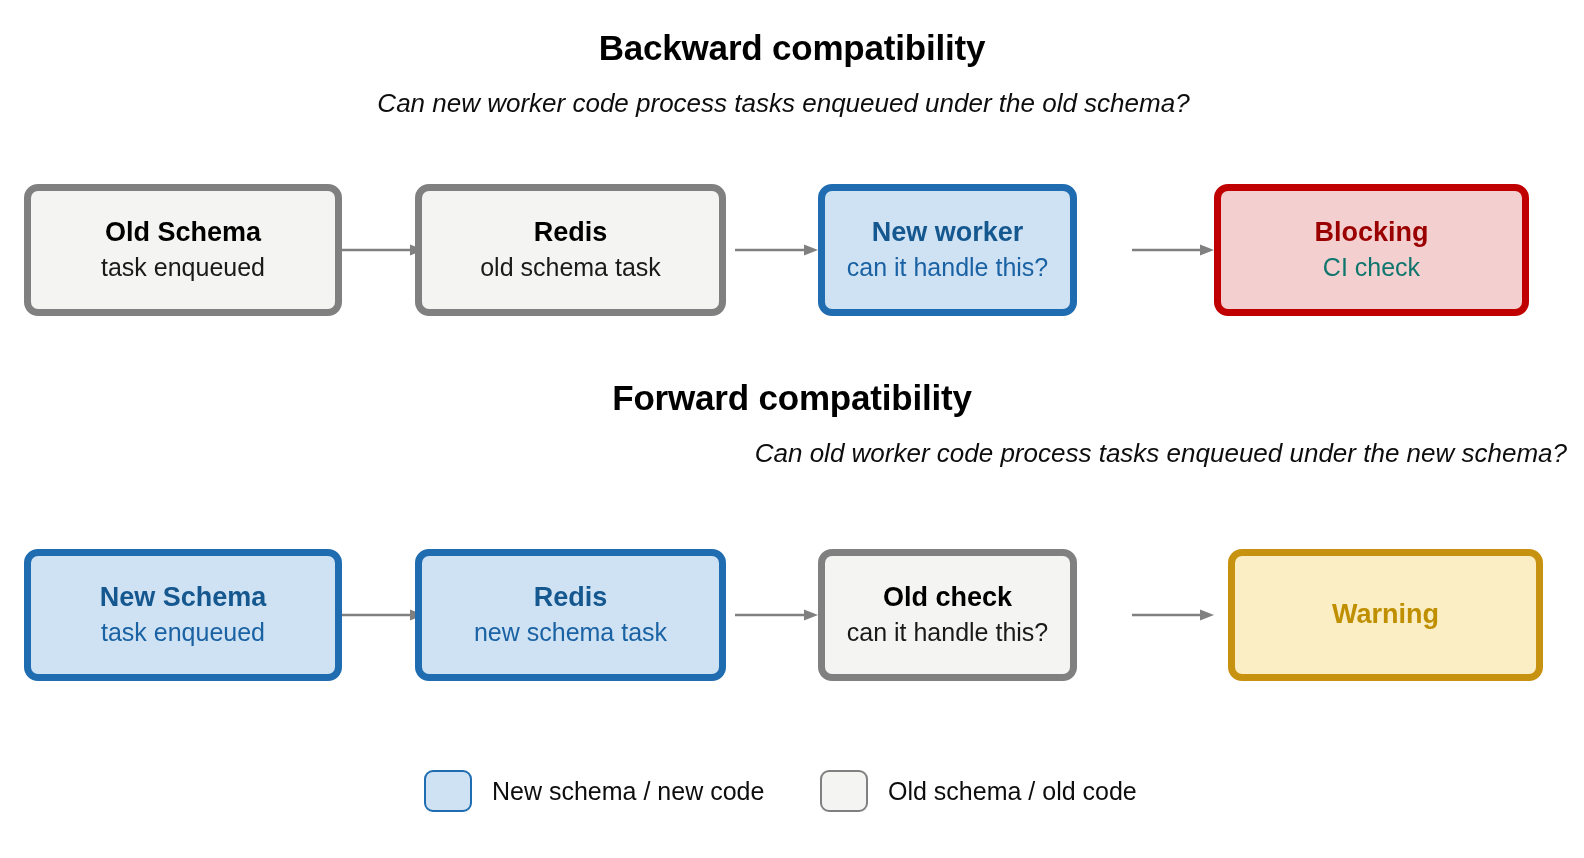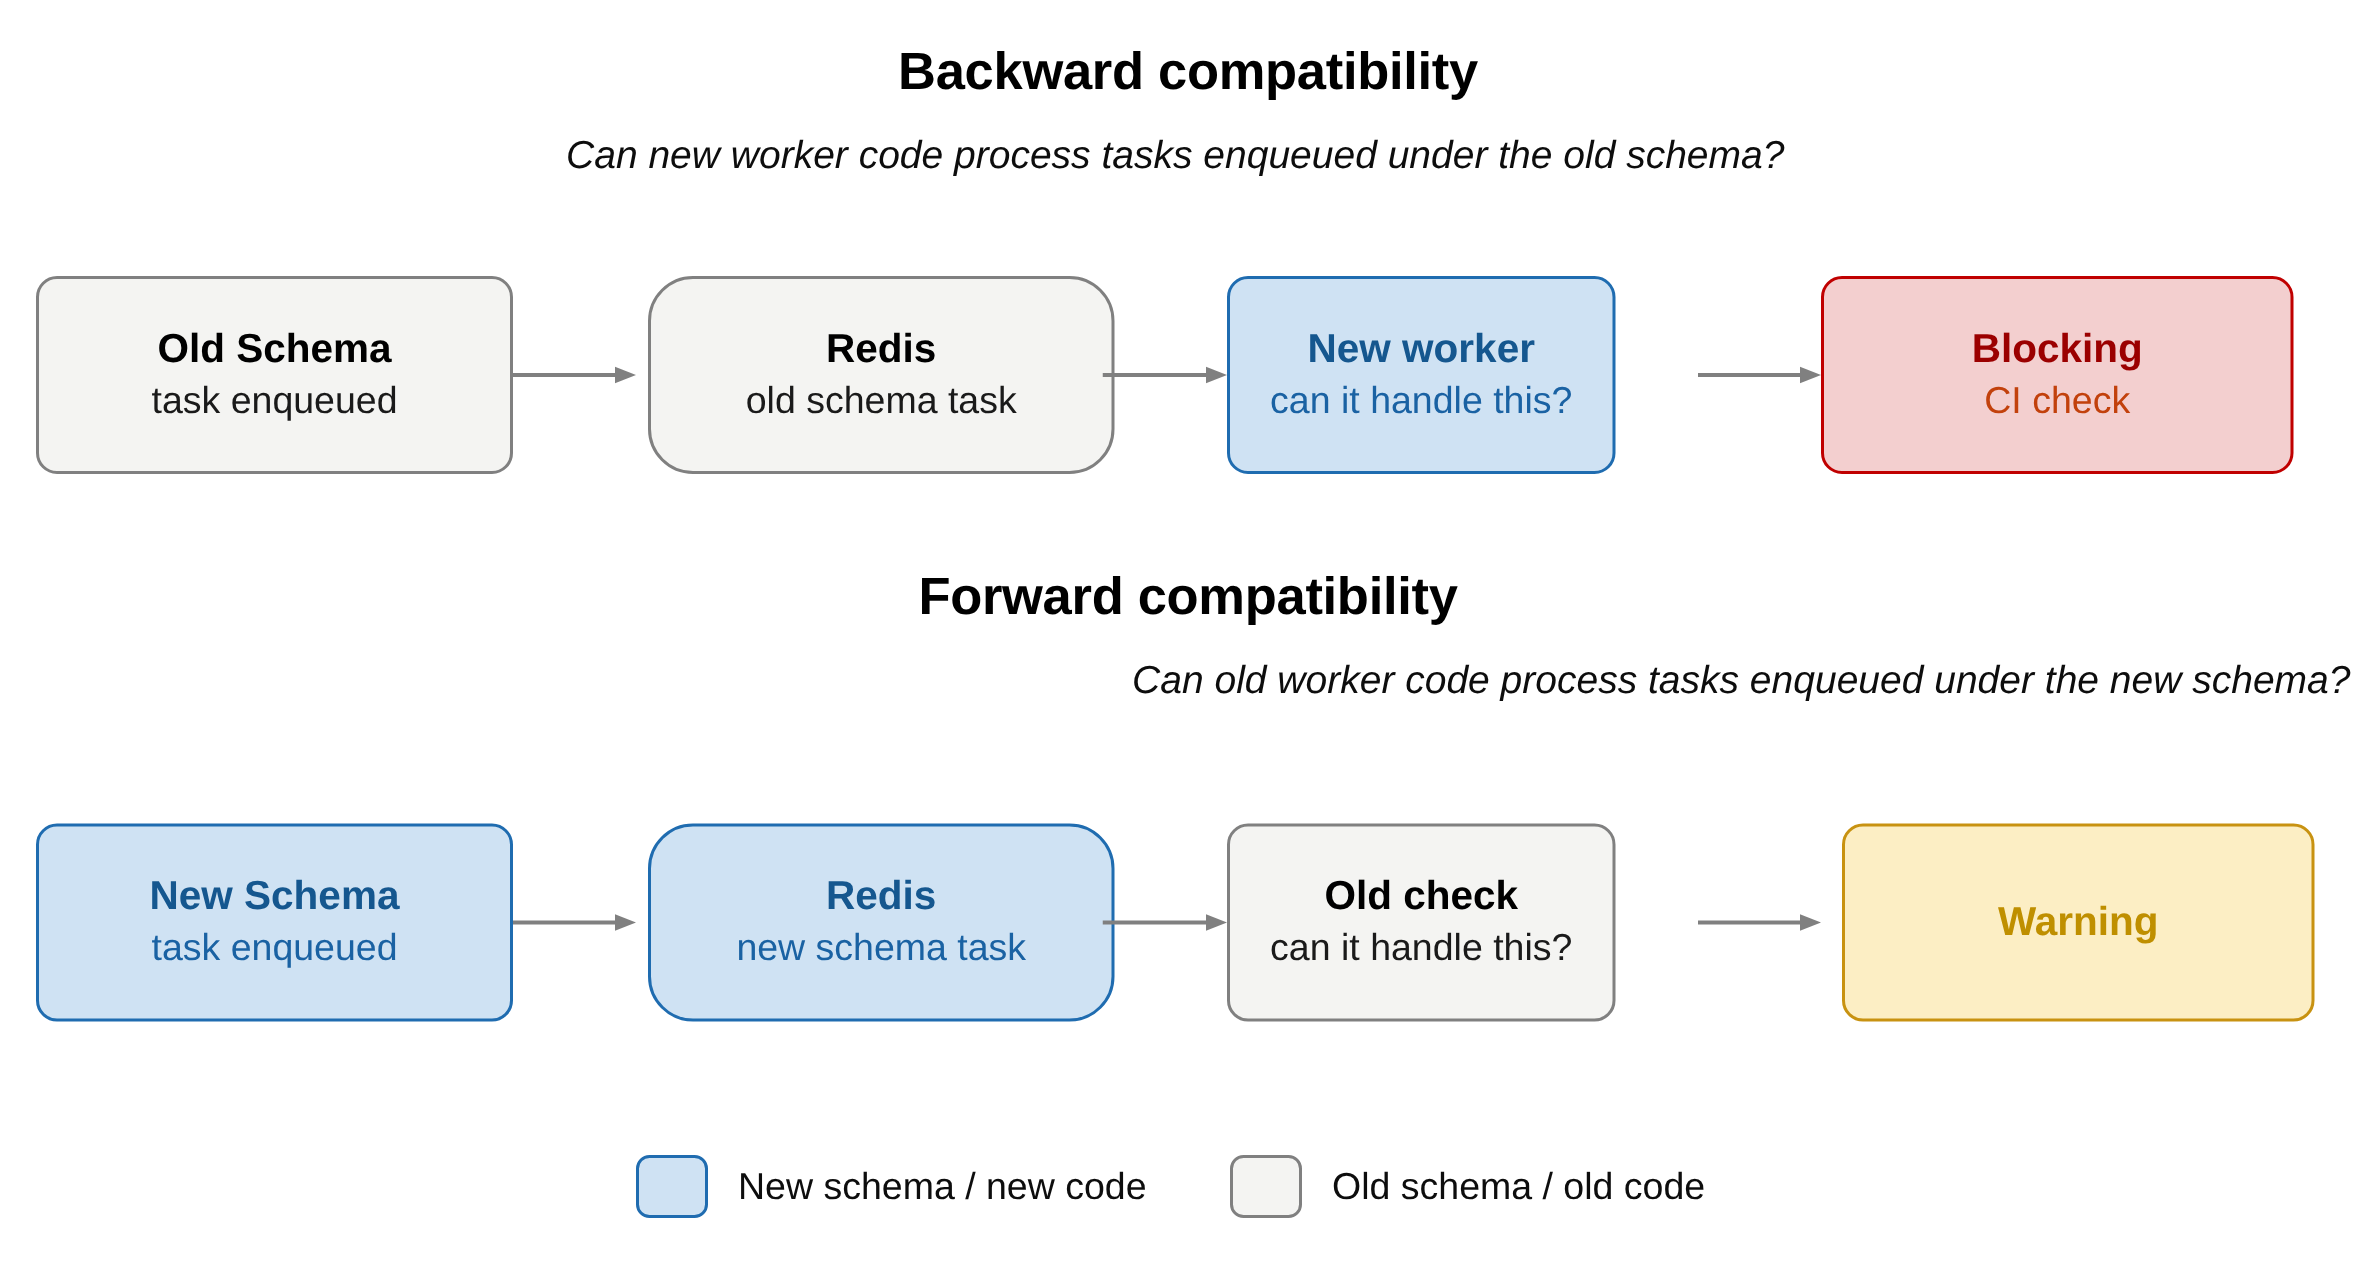--- a/index.html
+++ b/index.html
@@ -60,21 +60,21 @@
   }
   #row-backward { top: 184px; }
   #row-forward  { top: 549px; }
 
   .node {
     position: absolute;
     top: 0;
     height: 132px;
     box-sizing: border-box;
     border-radius: 14px;
-    border: 2px solid #a21caf;
+    border: 7px solid #a21caf;
     background: #f4f4f2;
     display: flex;
     flex-direction: column;
     align-items: center;
     justify-content: center;
     text-align: center;
     line-height: 1.18;
   }
   .node .node-title {
     font-size: 27px;
@@ -84,21 +84,21 @@
   }
   .node .node-sub {
     font-size: 25px;
     font-weight: normal;
     white-space: nowrap;
   }
   .node.single .node-title { margin-bottom: 0; }
 
   
   .col-1 { left: 24px;   width: 318px; }
-  .col-2 { left: 432px;  width: 311px; border-radius: 30px; }
+  .col-2 { left: 415px;  width: 311px; }
   .col-3 { left: 818px;  width: 259px; }
   .col-4 { left: 1214px; width: 315px; }
 
   
   .v-grey {
     background: #f4f4f2;
     border-color: #808080;
   }
   .v-grey .node-title { color: #000000; }
   .v-grey .node-sub   { color: #1a1a1a; }
@@ -108,21 +108,21 @@
     border-color: #1f6cb0;
   }
   .v-blue .node-title { color: #15578f; }
   .v-blue .node-sub   { color: #1a62a3; }
 
   .v-red {
     background: #f3cfcf;
     border-color: #c00000;
   }
   .v-red .node-title { color: #9b0000; }
-  .v-red .node-sub   { color: #c2410c; }
+  .v-red .node-sub   { color: #0f766e; }
 
   .v-yellow {
     background: #fceec4;
     border-color: #c89211;
     margin-left: 14px;
   }
   .v-yellow .node-title { color: #bf8f00; }
 
   
   .arrow {

